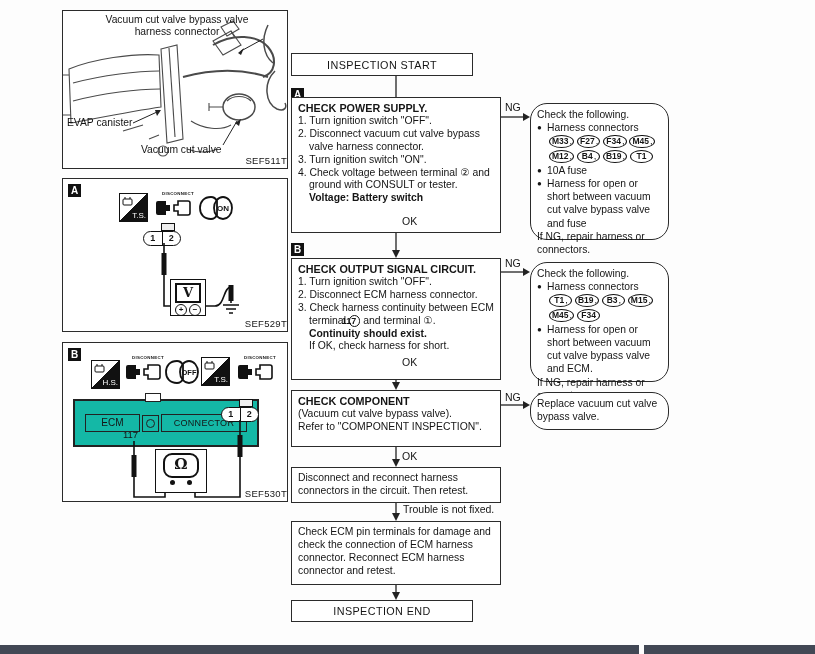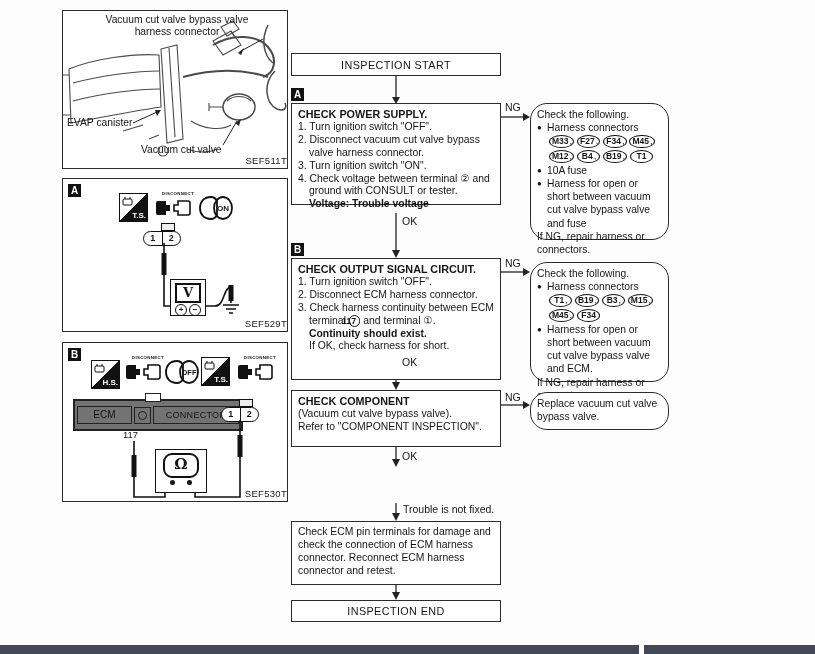--- a/index.html
+++ b/index.html
@@ -14,21 +14,21 @@
   .art{position:absolute;left:0;top:0;}
   .il-lbl{position:absolute;font-size:10.3px;line-height:12px;white-space:nowrap;}
   .il-call{left:26px;top:3px;width:176px;text-align:center;white-space:normal;}
   .ref{position:absolute;right:0;bottom:2px;font-size:9.5px;letter-spacing:.3px;}
   .tag{position:absolute;width:13px;height:13px;background:#111;color:#fff;font-weight:bold;
        font-size:10px;text-align:center;line-height:13px;}
   .tag.in-panel{left:5px;top:5px;}
   
   .split-icon{position:absolute;width:27px;height:27px;border:1px solid #111;
       background:linear-gradient(to bottom right,#fff 49.5%,#111 50%);}
-  .split-lab{position:absolute;right:1px;bottom:1px;color:#fff;font-weight:bold;font-size:8px;}
+  .split-lab{position:absolute;right:1px;bottom:1px;color:#fff;font-weight:normal;font-size:8px;}
   .split-doodle{position:absolute;left:2px;top:2px;}
   .disc-icon{position:absolute;width:40px;text-align:center;}
   .disc-lab{display:block;font-size:8px;transform:scale(.55);transform-origin:center top;
       font-weight:bold;white-space:nowrap;letter-spacing:.5px;height:7px;}
   .key-icon{position:absolute;}
   
   .mini-conn{position:absolute;width:38px;}
   .mini-tab{width:12px;height:6px;border:1.3px solid #111;margin:0 auto 0 18px;background:#eee;}
   .mini-body{display:flex;border:1.5px solid #111;border-radius:8px;height:13px;background:#fff;}
   .mini-cell{flex:1;text-align:center;font-size:9px;font-weight:bold;line-height:13px;}
@@ -37,37 +37,37 @@
   .meter{position:absolute;border:1.6px solid #111;background:#fff;}
   .m-face{border:2.2px solid #111;margin:3px 4px 1px 4px;text-align:center;font-weight:bold;
       font-family:"DejaVu Serif",serif;}
   .m-terms{display:flex;justify-content:space-around;padding:0 3px;}
   .m-term{width:10px;height:10px;border:1.4px solid #111;border-radius:50%;font-size:8px;
       line-height:9px;text-align:center;font-weight:bold;}
   .m-dots{display:flex;justify-content:space-around;padding:0 8px;}
   .m-dot{width:5px;height:5px;border-radius:50%;background:#111;}
   
   .ecm-bar{position:absolute;left:10px;top:56px;width:162px;height:24px;border:2px solid #222;
-      display:flex;align-items:center;padding:2px;box-sizing:content-box;background:#737373;}
+      display:flex;align-items:center;padding:10px;box-sizing:content-box;background:#14b8a6;}
   .ecm-tab{position:absolute;left:70px;top:-8px;width:14px;height:7px;border:1.4px solid #222;background:#fff;}
   .ecm-cell{border:1.4px solid #222;height:16px;line-height:16px;text-align:center;font-size:10px;}
   .ecm-c1{flex:.85;margin-right:2px;}
   .ecm-c2{flex:1.35;margin-left:2px;font-size:9px;letter-spacing:.3px;}
   .ecm-mid{width:15px;height:15px;border:1.4px solid #222;display:flex;align-items:center;justify-content:center;}
   .ecm-hole{width:7px;height:7px;border:1.3px solid #222;border-radius:50%;}
   .ecm-117{position:absolute;left:60px;top:86px;font-size:9.5px;}
   
   .fwires{position:absolute;left:0;top:0;}
   .fbox{position:absolute;background:#fff;border:1.3px solid #2b2b2b;font-size:10.4px;
       line-height:12.9px;padding:4px 6px 3px 6px;box-sizing:border-box;}
   .fbox .title{font-weight:bold;font-size:10.8px;}
   .fbox .b{font-weight:bold;}
   .step{left:291px;width:210px;}
   .ngbox{left:530px;width:139px;font-size:10.3px;line-height:13.1px;border-radius:17px;}
-  .termbox{left:291px;width:210px;text-align:center;font-size:10.8px;letter-spacing:.4px;
+  .termbox{left:291px;width:182px;text-align:center;font-size:10.8px;letter-spacing:.4px;
       padding:3px 6px;line-height:16px;}
   .hang{padding-left:11px;text-indent:-11px;}
   .edge-label{position:absolute;font-size:10.5px;}
   .brow{display:flex;}
   .bdot{width:10px;font-size:8px;line-height:13px;}
   .btxt{flex:1;}
   .bubbles{padding-left:12px;}
   .bubble{display:inline-block;border:1.3px solid #111;border-radius:50%;min-width:17px;
       padding:0 2px;height:11px;line-height:10px;text-align:center;font-size:8.5px;
       font-weight:bold;margin:1px 0;}
@@ -292,27 +292,27 @@
       </div>
     </div>
 
     <div class="ref">SEF530T</div>
   </div>
 
   <div class="fbox termbox" style="top:53px;height:23px;">INSPECTION START</div>
 
   <span class="tag" style="left:291px;top:88px;">A</span>
 
-  <div class="fbox step" style="top:103px;height:102px;">
+  <div class="fbox step" style="top:97px;height:136px;">
     <div class="title">CHECK POWER SUPPLY.</div>
     <div class="hang">1. Turn ignition switch "OFF".</div>
     <div class="hang">2. Disconnect vacuum cut valve bypass valve harness connector.</div>
     <div class="hang">3. Turn ignition switch "ON".</div>
     <div class="hang">4. Check voltage between terminal ② and ground with CONSULT or tester.</div>
-    <div class="b" style="padding-left:11px;">Voltage: Trouble voltage</div>
+    <div class="b" style="padding-left:11px;">Voltage: Battery switch</div>
   </div>
 
   <div class="fbox ngbox" style="top:103px;height:137px;">
     <div>Check the following.</div>
     <div class="brow">
         <span class="bdot">●</span>
       <span class="btxt">Harness connectors</span>
       </div>
     <div class="bubbles">
       <span class="bubble">M33</span>
@@ -385,20 +385,21 @@
     <div class="title">CHECK COMPONENT</div>
     <div>(Vacuum cut valve bypass valve).</div>
     <div>Refer to "COMPONENT INSPECTION".</div>
   </div>
 
   <div class="fbox ngbox" style="top:392px;height:38px;">Replace vacuum cut valve bypass valve.</div>
 
   <span class="edge-label" style="left:505px;top:391px;">NG</span>
   <span class="edge-label" style="left:402px;top:450px;">OK</span>
 
+  <div class="fbox step" style="top:467px;height:36px;">Disconnect and reconnect harness connectors in the circuit. Then retest.</div>
 
   <span class="edge-label" style="left:403px;top:503px;">Trouble is not fixed.</span>
 
   <div class="fbox step" style="top:521px;height:64px;">Check ECM pin terminals for damage and check the connection of ECM harness connector. Reconnect ECM harness connector and retest.</div>
 
   <div class="fbox termbox" style="top:600px;height:22px;line-height:15px;">INSPECTION END</div>
 
   <div class="bar bar-left"></div>
   <div class="bar bar-right"></div>
 </div>

